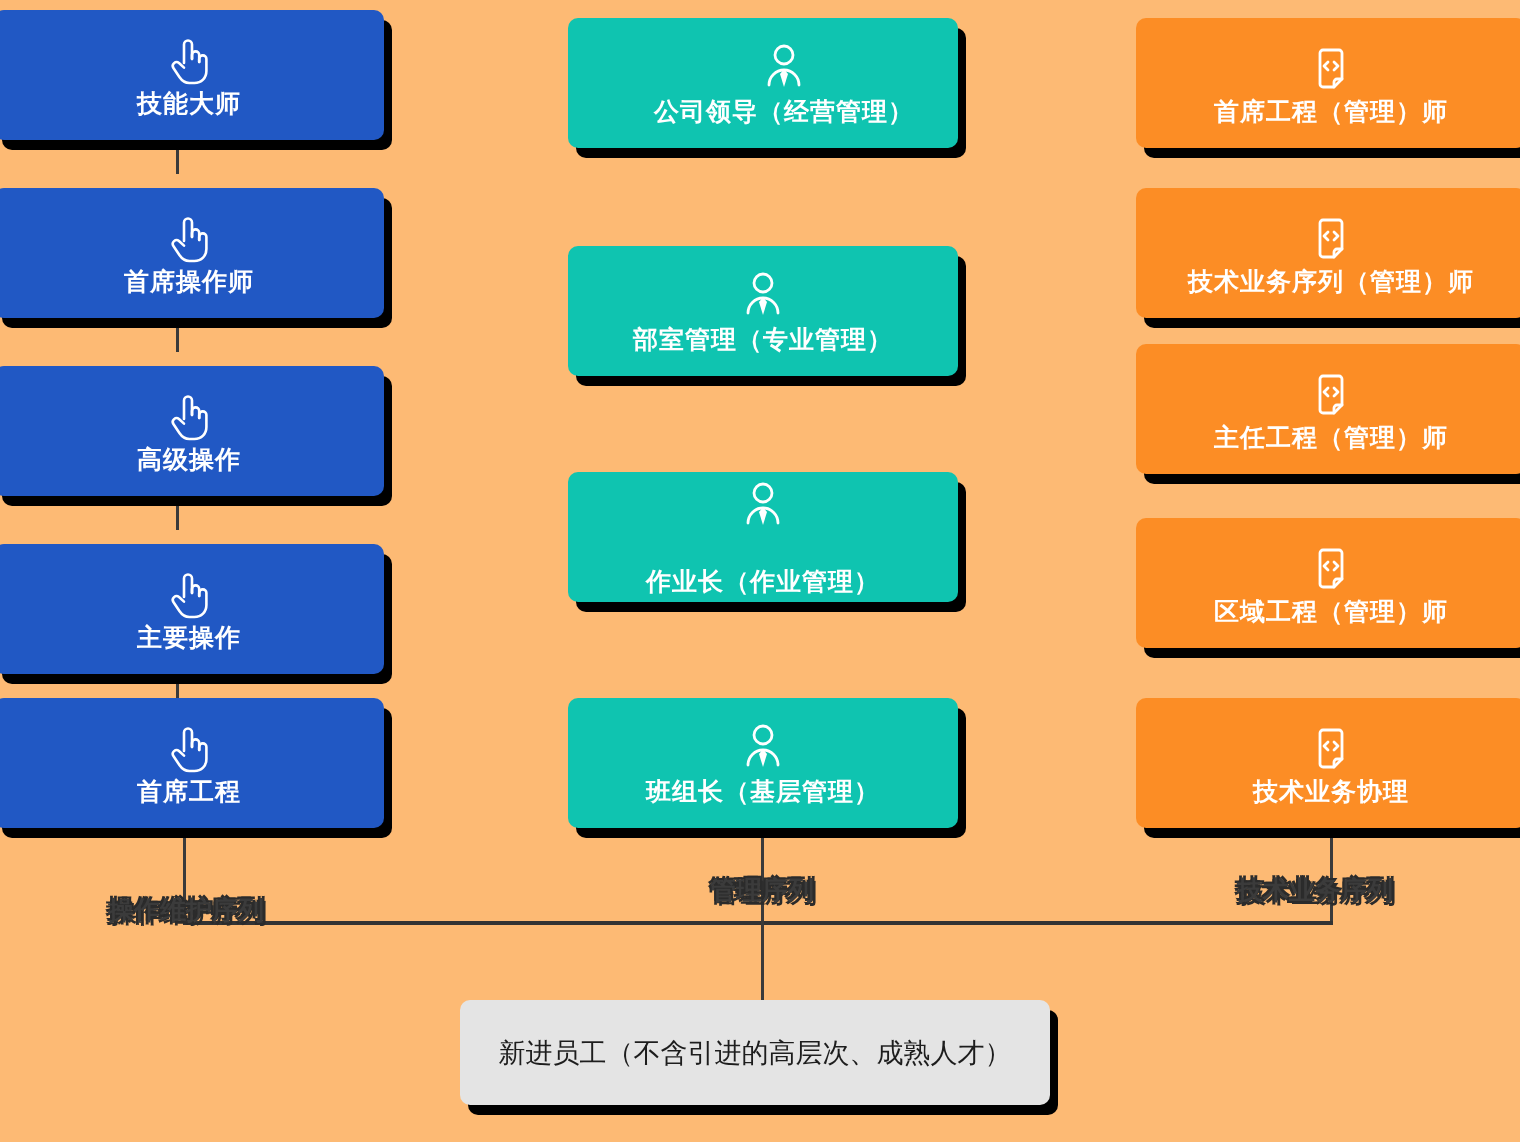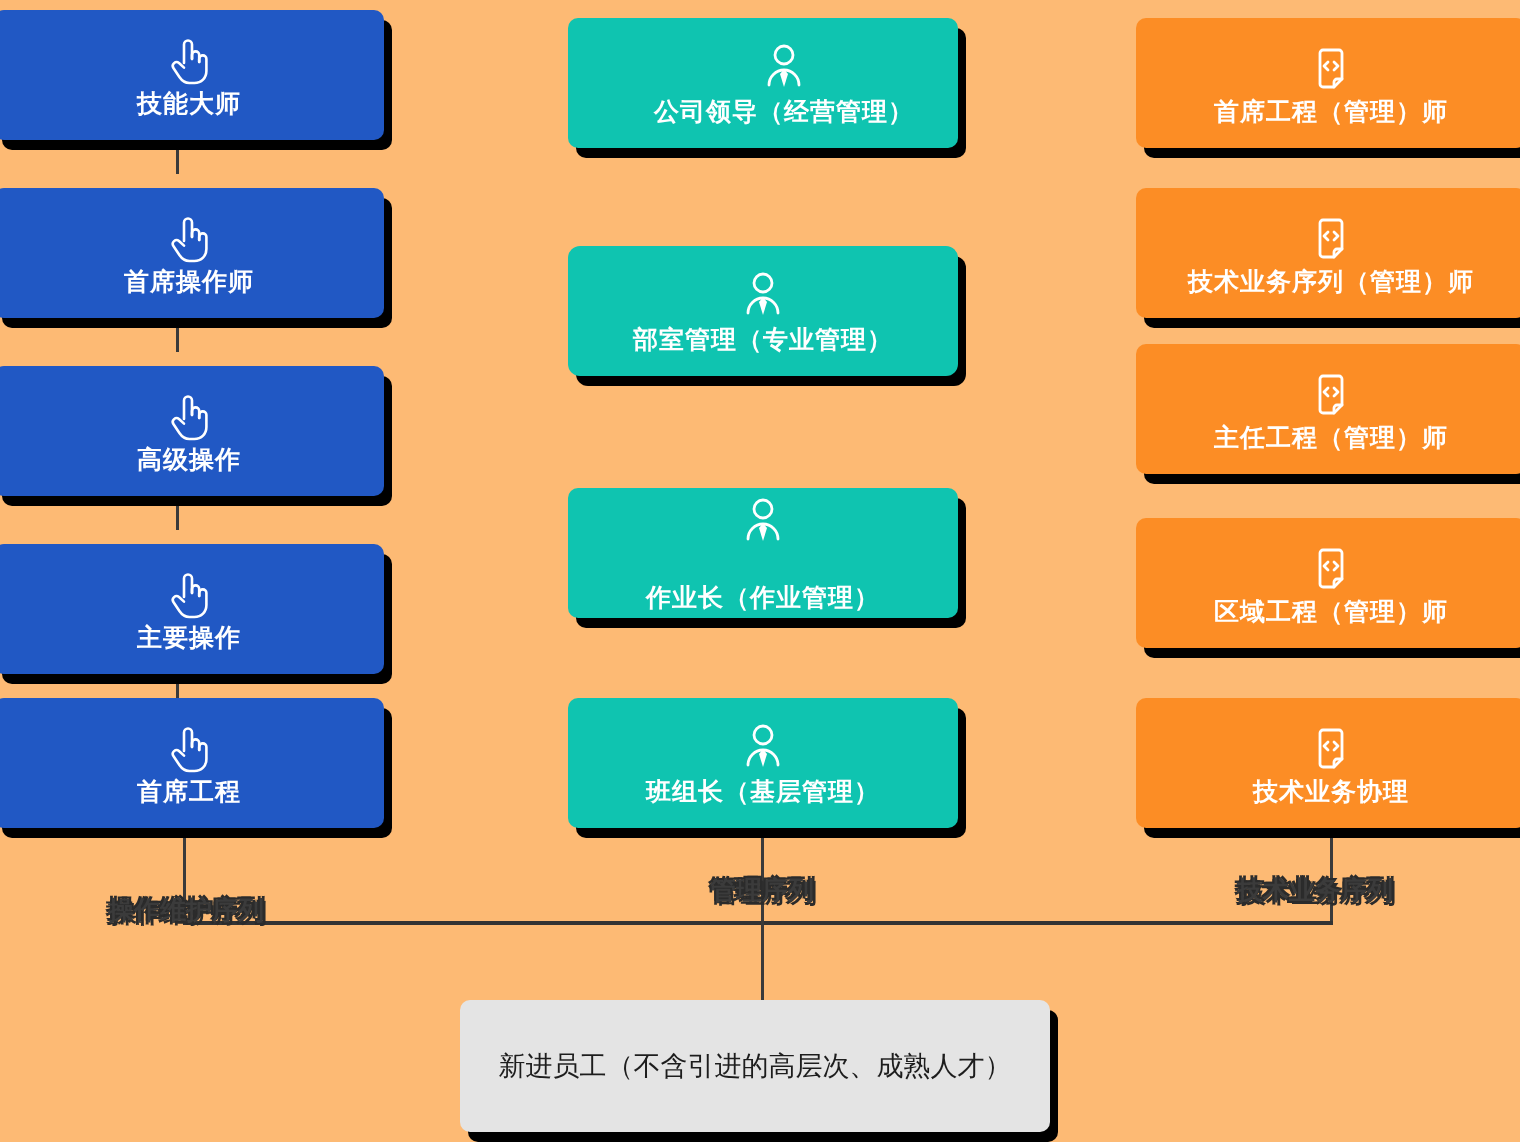--- a/index.html
+++ b/index.html
@@ -93,21 +93,21 @@
     text-shadow: 3px 3px 0 #2b2b2b, -2px -2px 0 #2b2b2b, 2px -2px 0 #2b2b2b, -2px 2px 0 #2b2b2b;
     z-index: 6;
   }
 
   
   .gray-card {
     position: absolute;
     left: 460px;
     top: 1000px;
     width: 590px;
-    height: 132px;
+    height: 105px;
     box-sizing: border-box;
     background: #e4e4e4;
     border-radius: 10px;
     display: flex;
     align-items: center;
     justify-content: center;
     box-shadow: 8px 10px 0 rgba(0,0,0,1);
     z-index: 5;
   }
   .gray-card .card-label {
@@ -185,32 +185,32 @@
     <span class="icon">
       <svg viewBox="0 0 52 56" fill="none" stroke="#ffffff" stroke-width="2.8" stroke-linecap="round" stroke-linejoin="round">
         <circle cx="26" cy="15" r="9"></circle>
         <path d="M11 45c0-8.3 6.7-15 15-15s15 6.7 15 15"></path>
         <path d="M26 29l-4 5 4 13 4-13-4-5z" fill="#ffffff" stroke="none"></path>
       </svg>
     </span>
     <span class="card-label">公司领导（经营管理）</span>
   </div>
 
-  <div class="card teal col-mid h-card" style="top:246px;border-radius:12px;">
+  <div class="card teal col-mid h-card" style="top:246px;">
     <span class="icon">
       <svg viewBox="0 0 52 56" fill="none" stroke="#ffffff" stroke-width="2.8" stroke-linecap="round" stroke-linejoin="round">
         <circle cx="26" cy="15" r="9"></circle>
         <path d="M11 45c0-8.3 6.7-15 15-15s15 6.7 15 15"></path>
         <path d="M26 29l-4 5 4 13 4-13-4-5z" fill="#ffffff" stroke="none"></path>
       </svg>
     </span>
     <span class="card-label">部室管理（专业管理）</span>
   </div>
 
-  <div class="card teal col-mid h-card" style="top:488px;gap:32px;">
+  <div class="card teal col-mid h-card" style="top:472px;gap:32px;">
     <span class="icon">
       <svg viewBox="0 0 52 56" fill="none" stroke="#ffffff" stroke-width="2.8" stroke-linecap="round" stroke-linejoin="round">
         <circle cx="26" cy="15" r="9"></circle>
         <path d="M11 45c0-8.3 6.7-15 15-15s15 6.7 15 15"></path>
         <path d="M26 29l-4 5 4 13 4-13-4-5z" fill="#ffffff" stroke="none"></path>
       </svg>
     </span>
     <span class="card-label">作业长（作业管理）</span>
   </div>
 

